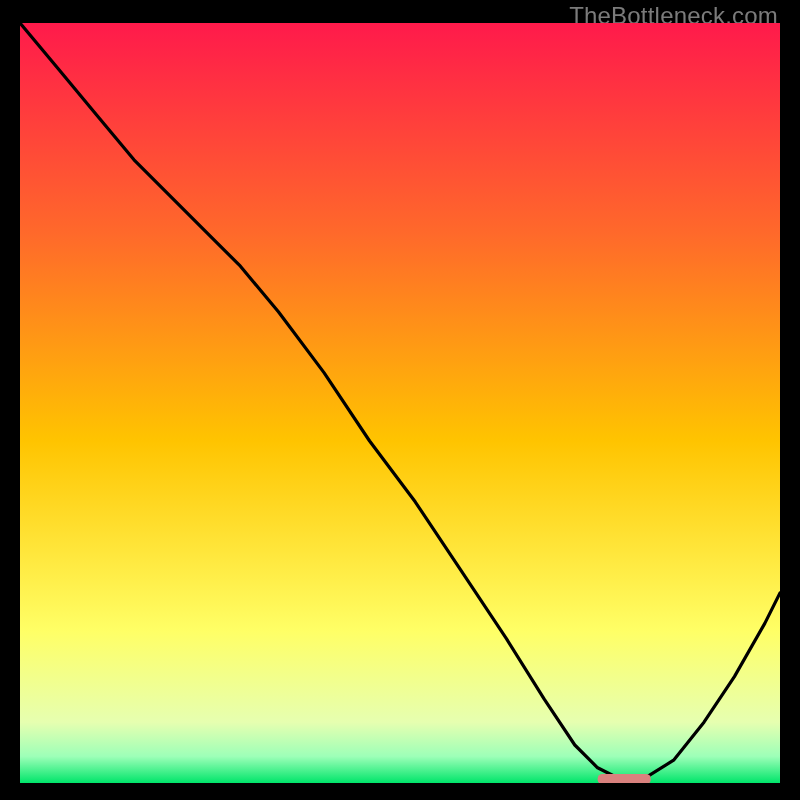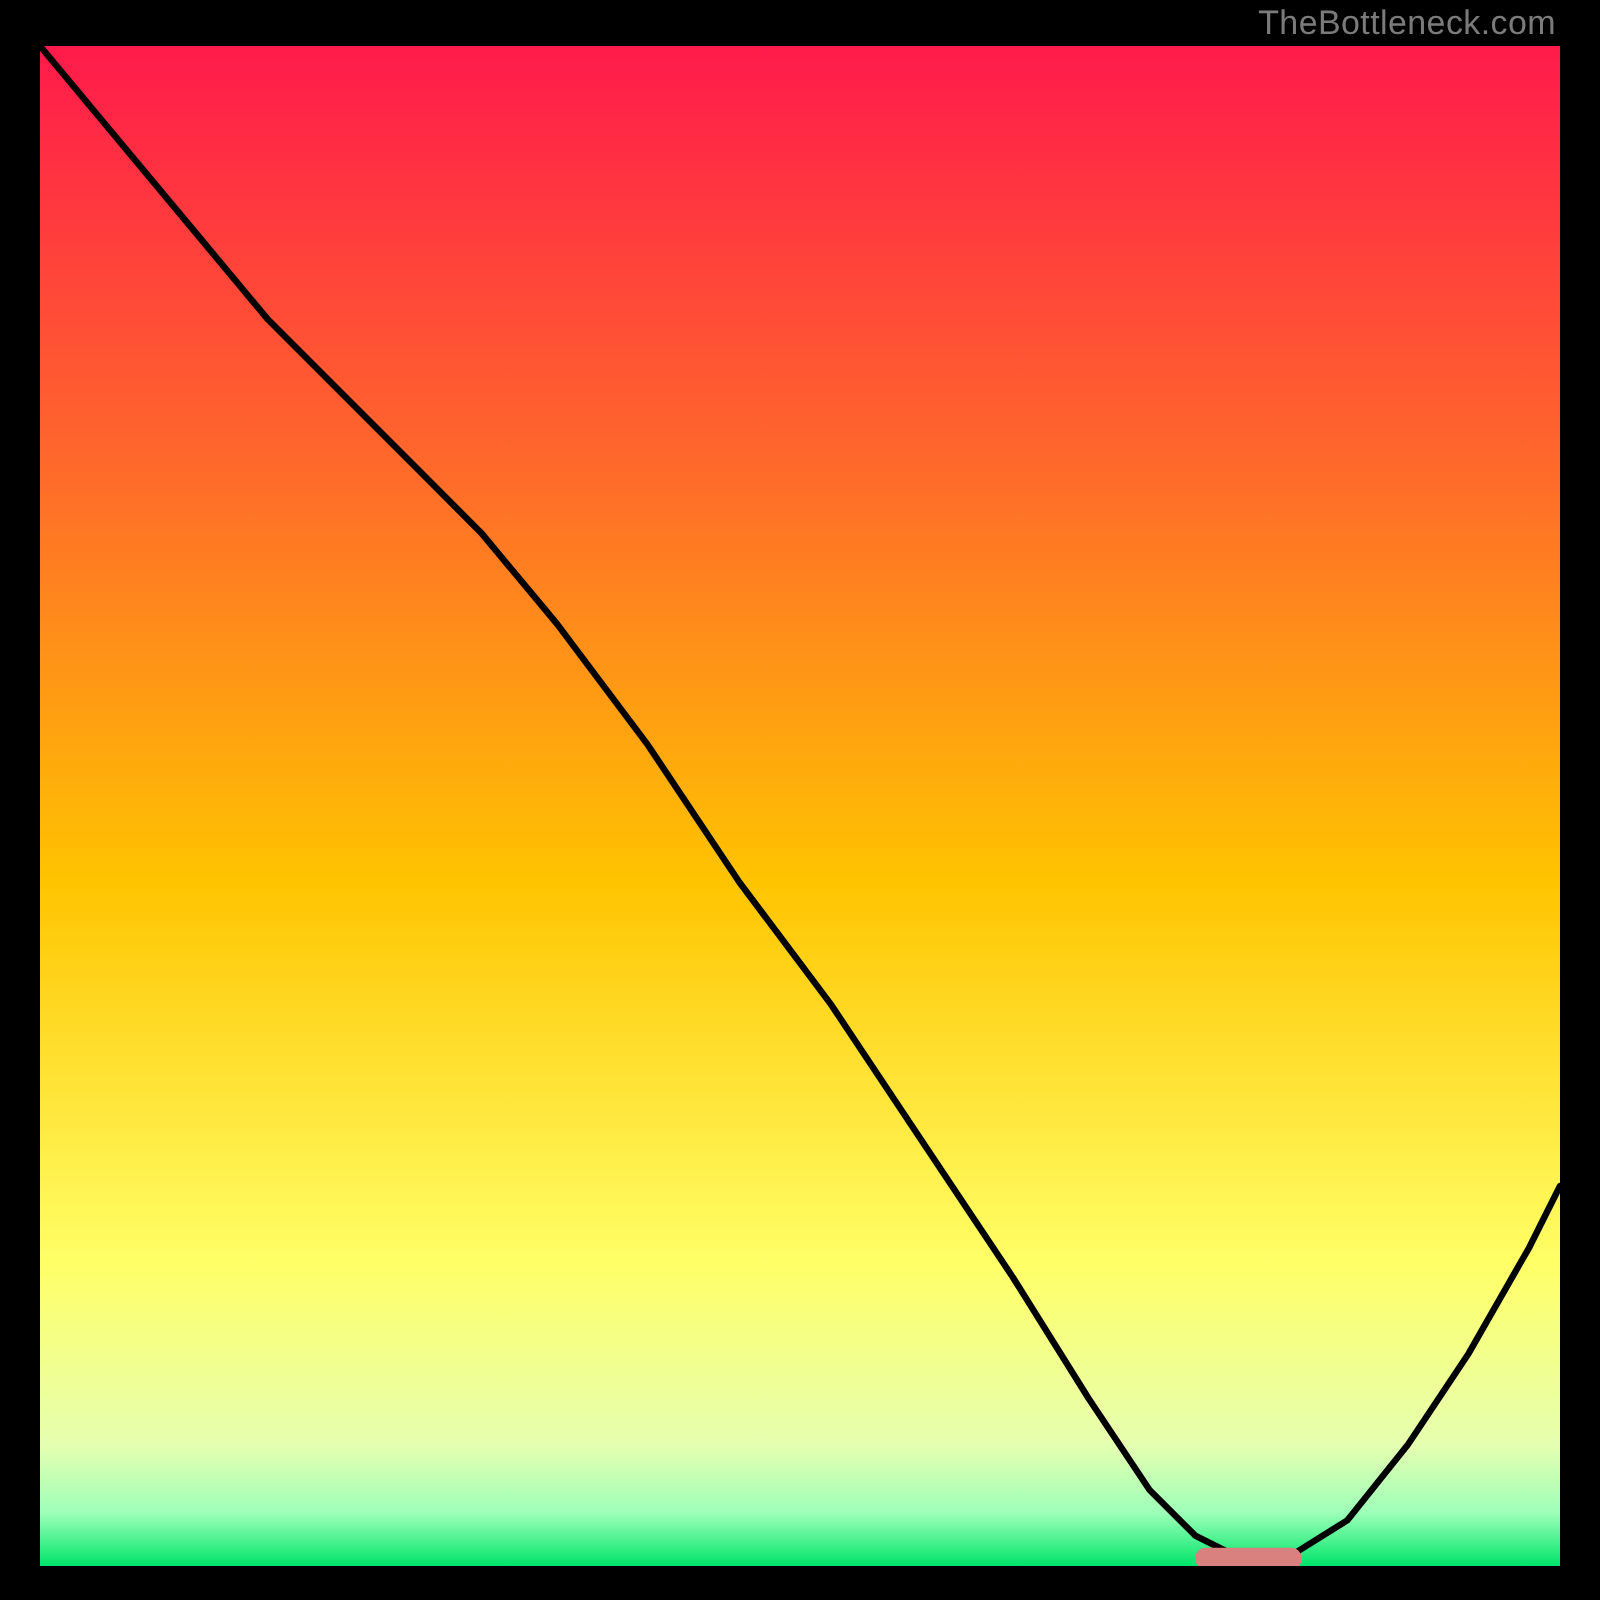--- a/index.html
+++ b/index.html
@@ -25,21 +25,21 @@
     top: 0;
     width: 760px;
     height: 760px;
     display: block;
   }
   .watermark {
     position: absolute;
     top: 2px;
     right: 22px;
     color: #7b7b7b;
-    font-size: 17px;
+    font-size: 24px;
     font-weight: 400;
     letter-spacing: 0.2px;
   }
 </style>
 </head>
 <body>
 
 <div class="watermark">TheBottleneck.com</div>
 
 <div class="frame">

